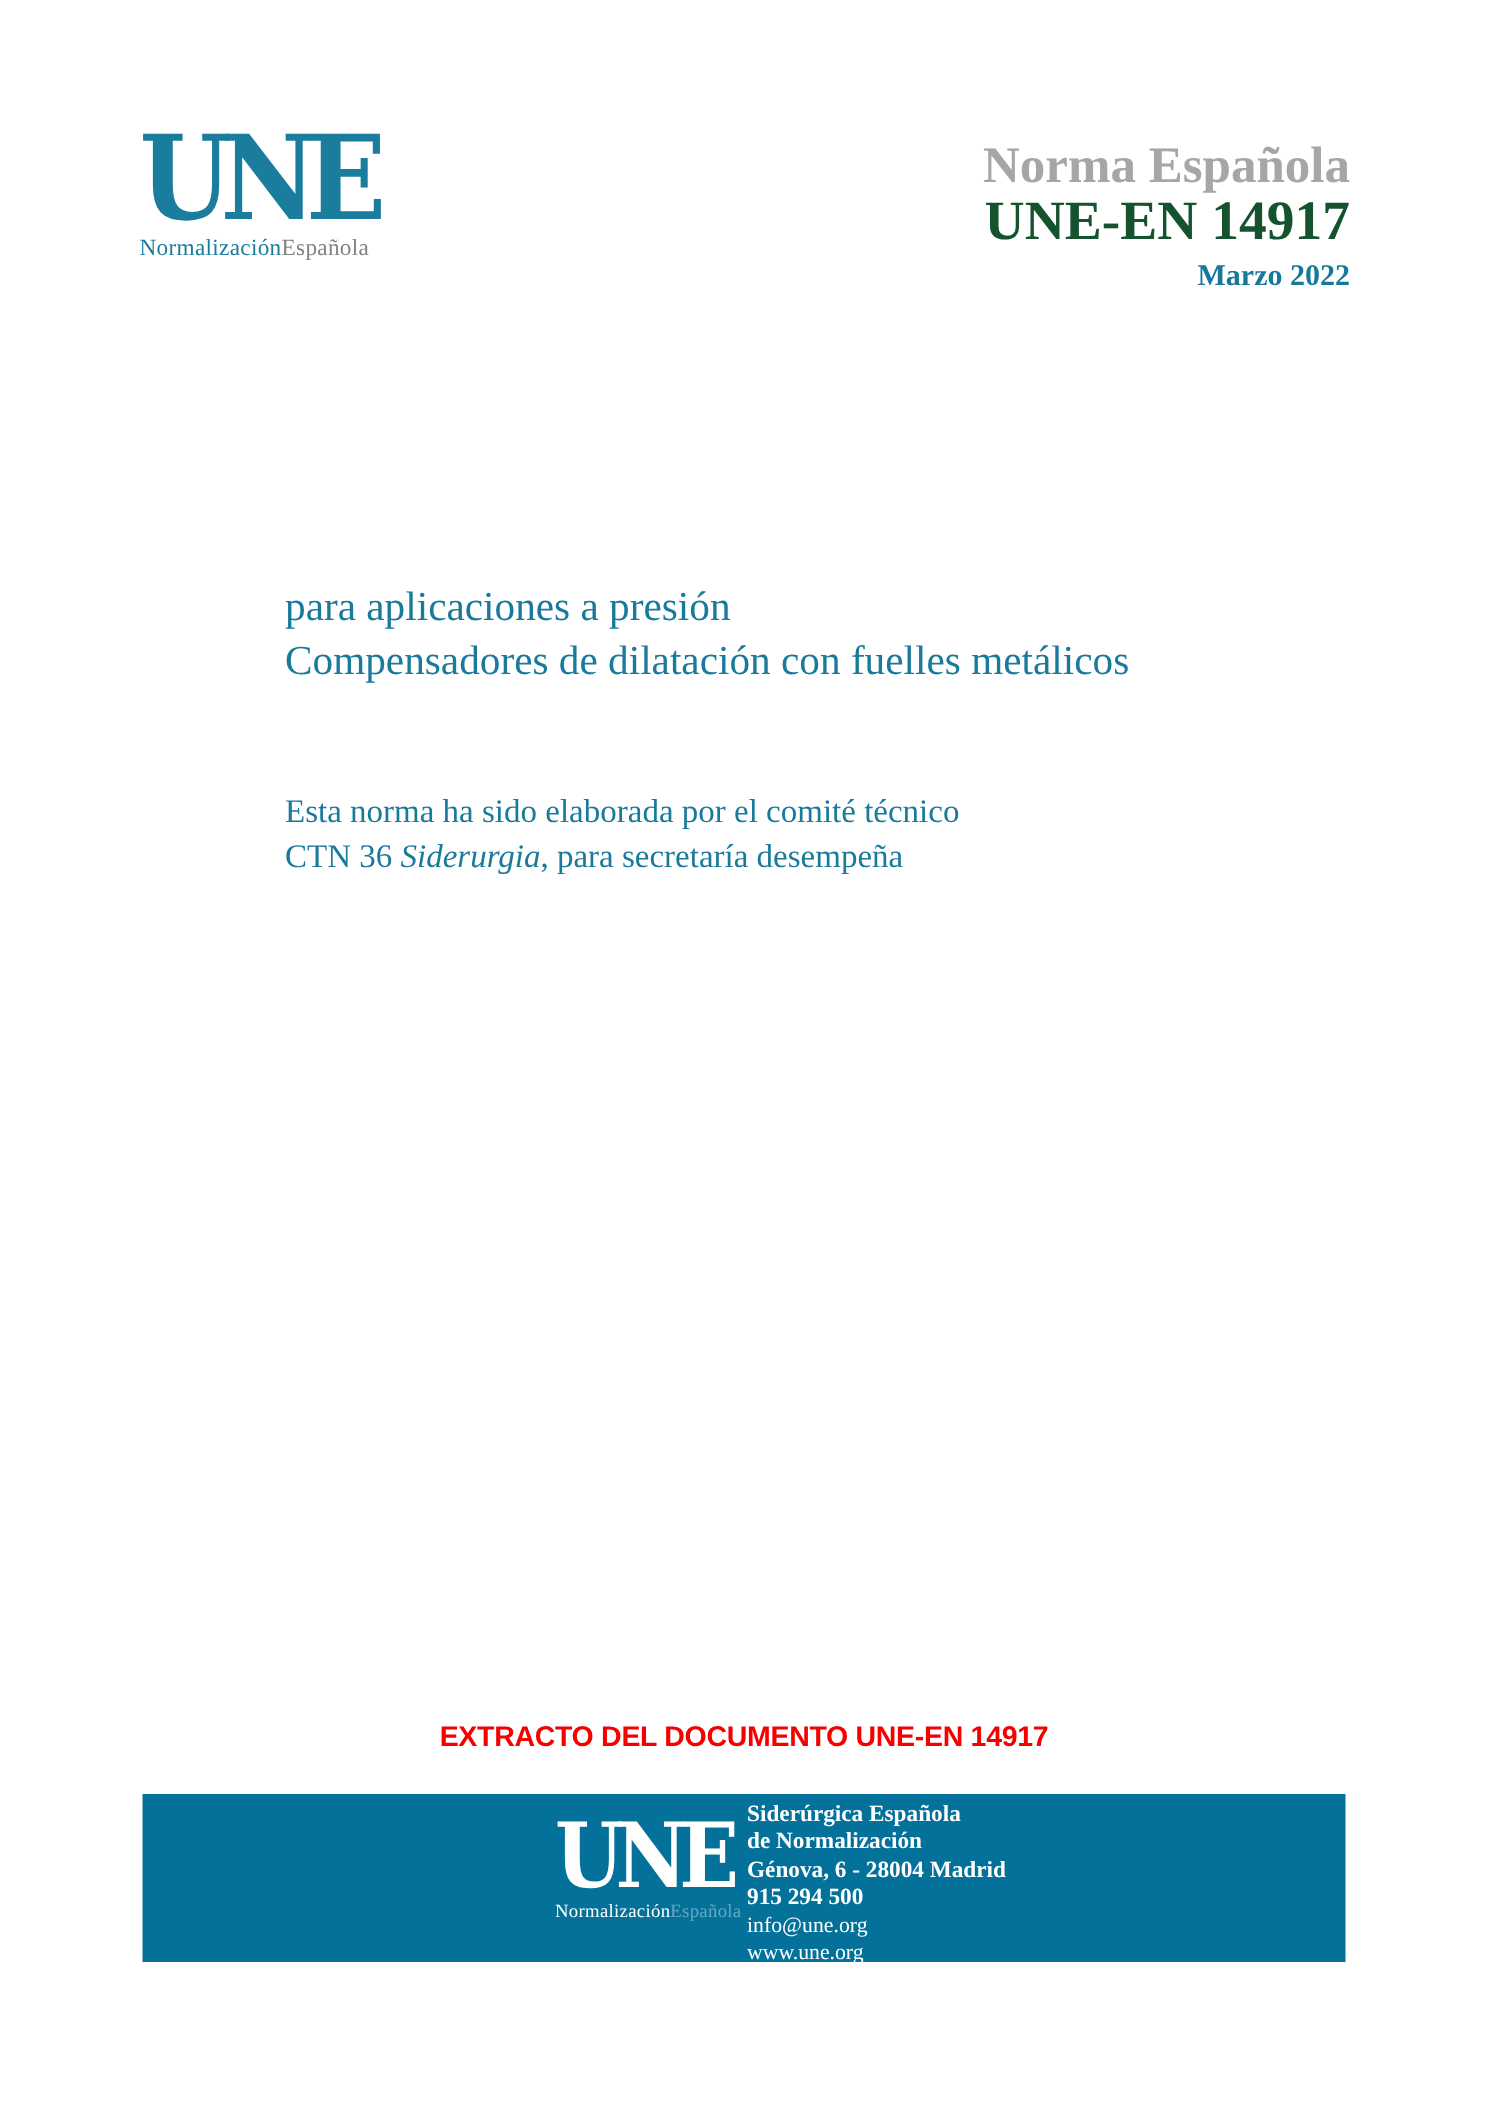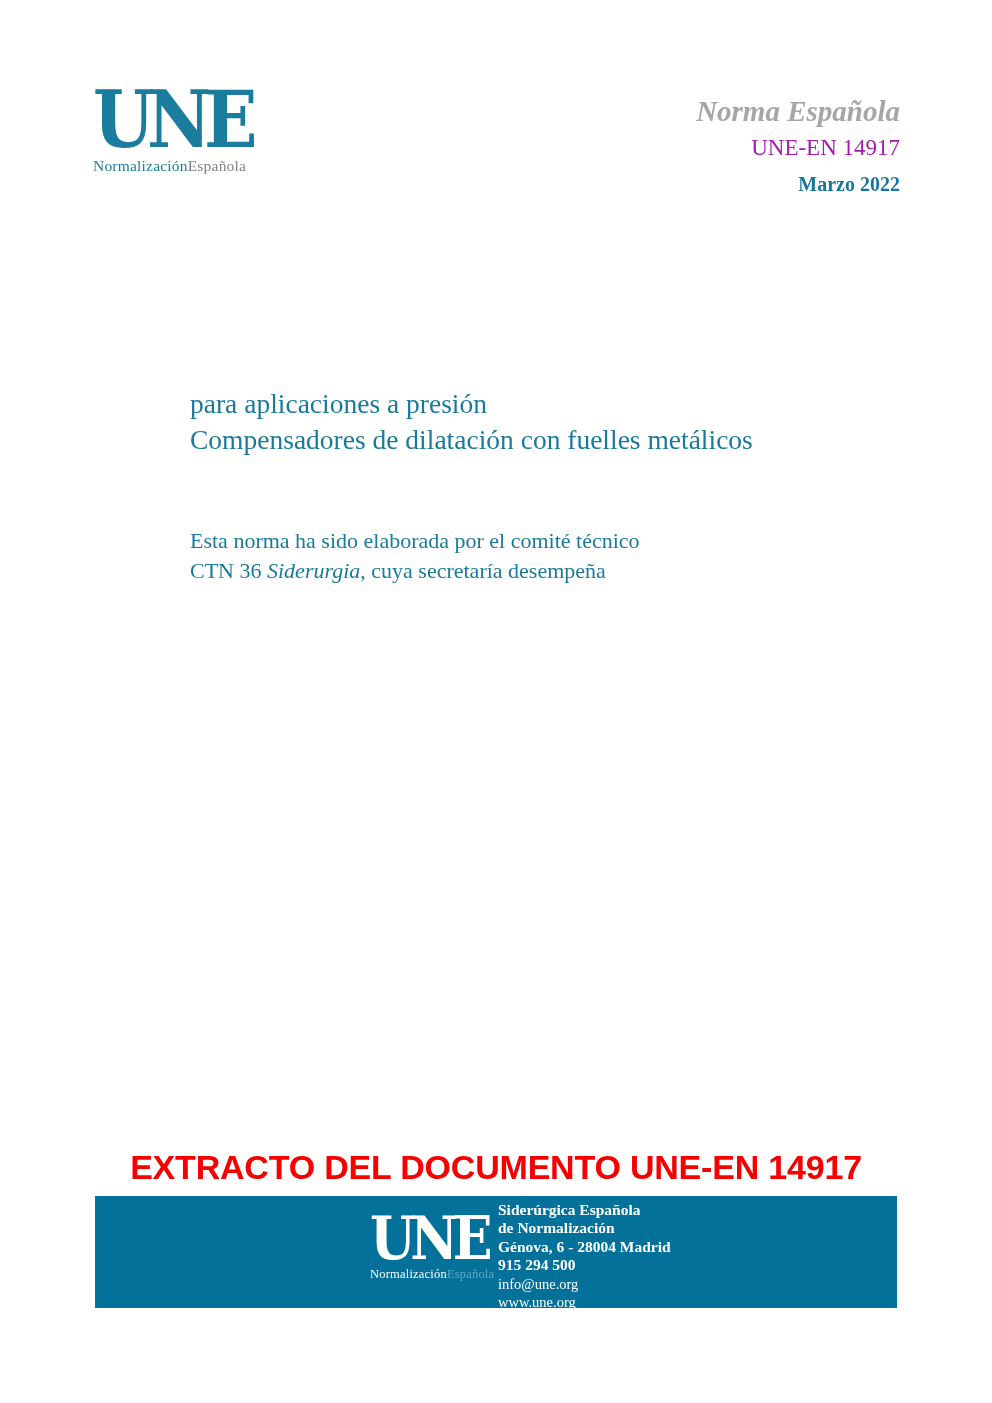--- a/index.html
+++ b/index.html
@@ -37,28 +37,27 @@
   .une-logo-sub .sub-primary { color: #1b7d9e; }
   .une-logo-sub .sub-secondary { color: #838383; }
 
   
   .hdr-right {
     position: absolute;
     right: 92px; top: 94px;
     text-align: right;
   }
   .doc-type {
-    font-size: 29px; font-weight: bold;
+    font-size: 34px; font-weight: bold;
     color: #a6a6a6;
     line-height: 34px;
-    font-style: italic;
   }
   .doc-code {
-    font-size: 23px; font-weight: normal;
-    color: #a21caf;
+    font-size: 37px; font-weight: bold;
+    color: #14532d;
     line-height: 39px;
   }
   .doc-date {
     margin-top: 6px;
     font-size: 20px; font-weight: bold;
     color: #17789b;
   }
 
   
   .doc-title {
@@ -102,21 +101,21 @@
   }
 
   
   .extract {
     position: absolute;
     left: 0; top: 1148px;
     width: 100%;
     text-align: center;
     font-family: "Liberation Sans", sans-serif;
     font-weight: bold;
-    font-size: 34px;
+    font-size: 19px;
     letter-spacing: -0.2px;
     color: #f70000;
   }
 
   
   .footer {
     position: absolute;
     left: 95px; top: 1196px;
     width: 802px; height: 112px;
     background: #04719a;
@@ -176,21 +175,21 @@
     <div class="doc-date">Marzo 2022</div>
   </div>
 
   <div class="doc-title">
     <div>para aplicaciones a presión</div>
     <div>Compensadores de dilatación con fuelles metálicos</div>
   </div>
 
   <div class="committee">
     <div>Esta norma ha sido elaborada por el comité técnico</div>
-    <div><span>CTN 36 </span><span class="it">Siderurgia</span><span>, cuya secretaría desempeña</span></div>
+    <div><span>CTN 36 </span><span class="it">Siderurgia</span><span>, para secretaría desempeña</span></div>
   </div>
 
 
   <div class="extract">EXTRACTO DEL DOCUMENTO UNE-EN 14917</div>
 
   <div class="footer">
 
     <div class="footer-logo">
       <div class="footer-wordmark">UNE</div>
       <div class="footer-logo-sub">

